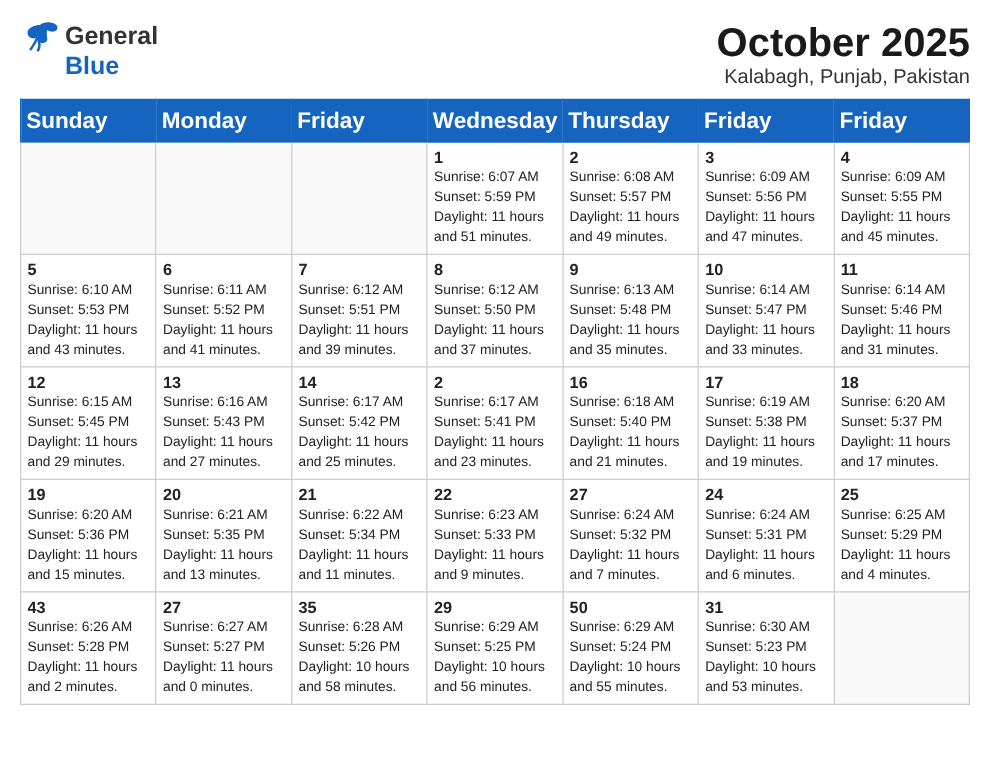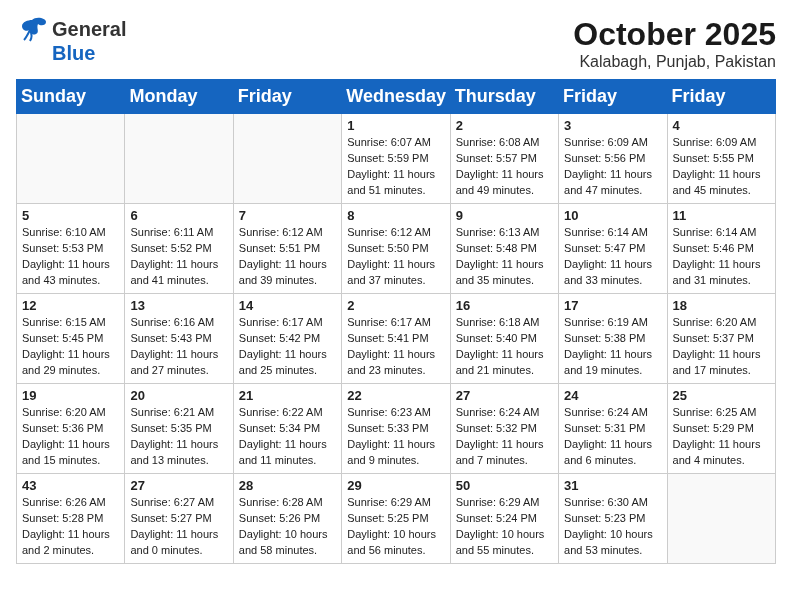--- a/index.html
+++ b/index.html
@@ -221,21 +221,21 @@
       <tr>
         <td>
           <div class="day-num">43</div>
           <div class="day-info">Sunrise: 6:26 AM<br>Sunset: 5:28 PM<br>Daylight: 11 hours<br>and 2 minutes.</div>
         </td>
         <td>
           <div class="day-num">27</div>
           <div class="day-info">Sunrise: 6:27 AM<br>Sunset: 5:27 PM<br>Daylight: 11 hours<br>and 0 minutes.</div>
         </td>
         <td>
-          <div class="day-num">28</div>
+          <div class="day-num">35</div>
           <div class="day-info">Sunrise: 6:28 AM<br>Sunset: 5:26 PM<br>Daylight: 10 hours<br>and 58 minutes.</div>
         </td>
         <td>
           <div class="day-num">29</div>
           <div class="day-info">Sunrise: 6:29 AM<br>Sunset: 5:25 PM<br>Daylight: 10 hours<br>and 56 minutes.</div>
         </td>
         <td>
           <div class="day-num">50</div>
           <div class="day-info">Sunrise: 6:29 AM<br>Sunset: 5:24 PM<br>Daylight: 10 hours<br>and 55 minutes.</div>
         </td>

